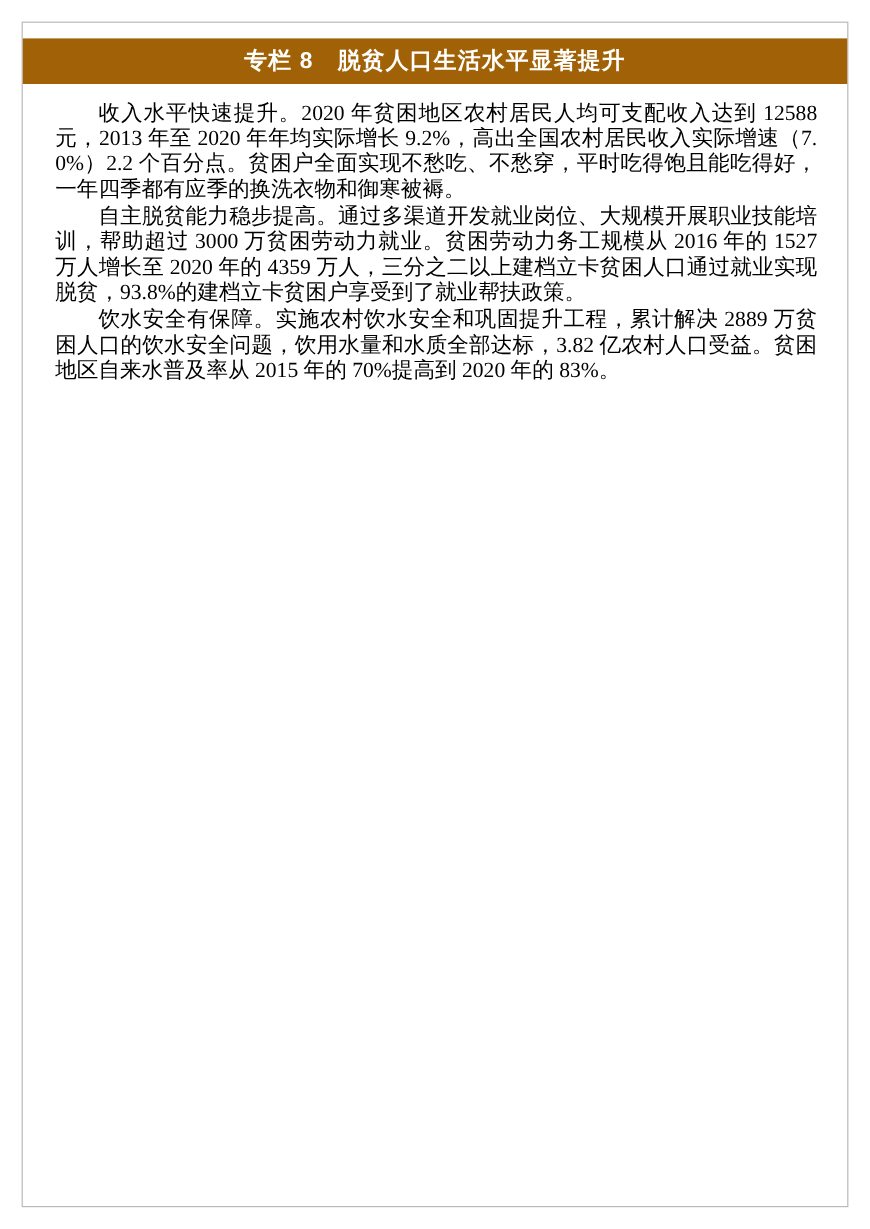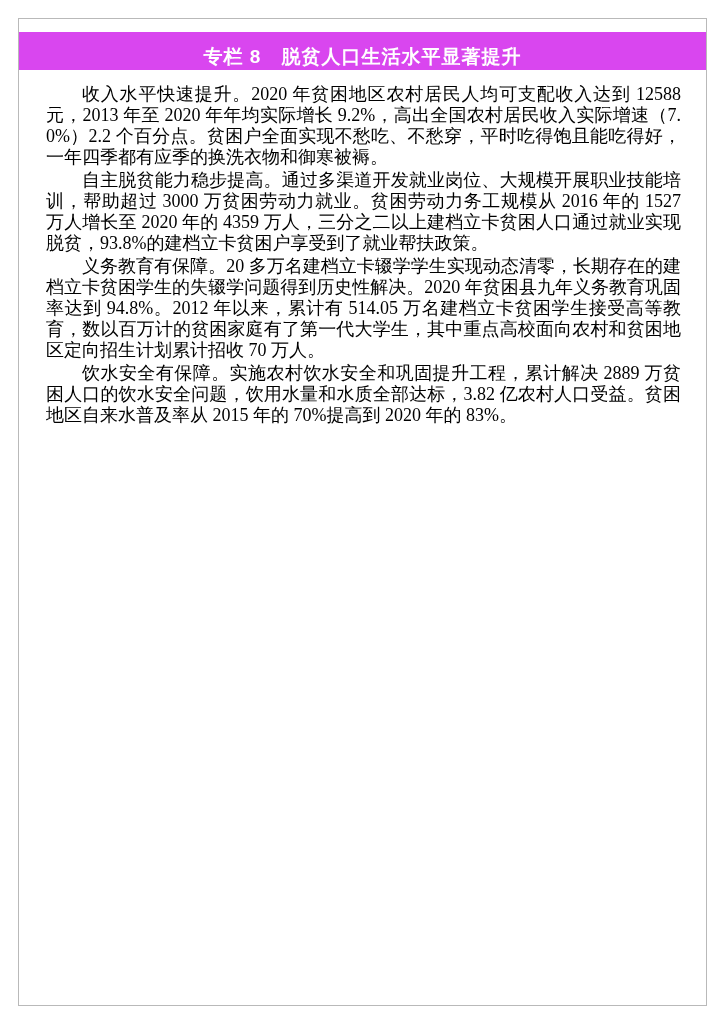--- a/index.html
+++ b/index.html
@@ -32,24 +32,24 @@
     height: 988px;
     border: 1px solid #b9b9b9;
     box-sizing: border-box;
   }
   .title-bar {
     position: absolute;
     left: 19px;
     top: 32px;
     width: 687px;
     height: 38px;
-    background: #d946ef;
+    background: #a16207;
     color: #ffffff;
     display: flex;
-    align-items: flex-end;
+    align-items: center;
     justify-content: center;
     box-sizing: border-box;
   }
   .title-text {
     font-family: "Liberation Sans", "DejaVu Sans", sans-serif;
     font-weight: bold;
     font-size: 19px;
     letter-spacing: 1px;
     color: #ffffff;
     white-space: nowrap;
@@ -78,16 +78,15 @@
 <div class="page">
   <div class="frame"></div>
 
   <div class="title-bar">
     <span class="title-text">专栏 8　脱贫人口生活水平显著提升</span>
   </div>
 
   <div class="content">
     <p class="para">收入水平快速提升。2020 年贫困地区农村居民人均可支配收入达到 12588 元，2013 年至 2020 年年均实际增长 9.2%，高出全国农村居民收入实际增速（7.0%）2.2 个百分点。贫困户全面实现不愁吃、不愁穿，平时吃得饱且能吃得好，一年四季都有应季的换洗衣物和御寒被褥。</p>
     <p class="para">自主脱贫能力稳步提高。通过多渠道开发就业岗位、大规模开展职业技能培训，帮助超过 3000 万贫困劳动力就业。贫困劳动力务工规模从 2016 年的 1527 万人增长至 2020 年的 4359 万人，三分之二以上建档立卡贫困人口通过就业实现脱贫，93.8%的建档立卡贫困户享受到了就业帮扶政策。</p>
-    <p class="para">义务教育有保障。20 多万名建档立卡辍学学生实现动态清零，长期存在的建档立卡贫困学生的失辍学问题得到历史性解决。2020 年贫困县九年义务教育巩固率达到 94.8%。2012 年以来，累计有 514.05 万名建档立卡贫困学生接受高等教育，数以百万计的贫困家庭有了第一代大学生，其中重点高校面向农村和贫困地区定向招生计划累计招收 70 万人。</p>
     <p class="para">饮水安全有保障。实施农村饮水安全和巩固提升工程，累计解决 2889 万贫困人口的饮水安全问题，饮用水量和水质全部达标，3.82 亿农村人口受益。贫困地区自来水普及率从 2015 年的 70%提高到 2020 年的 83%。</p>
   </div>
 </div>
 
 </body></html>

